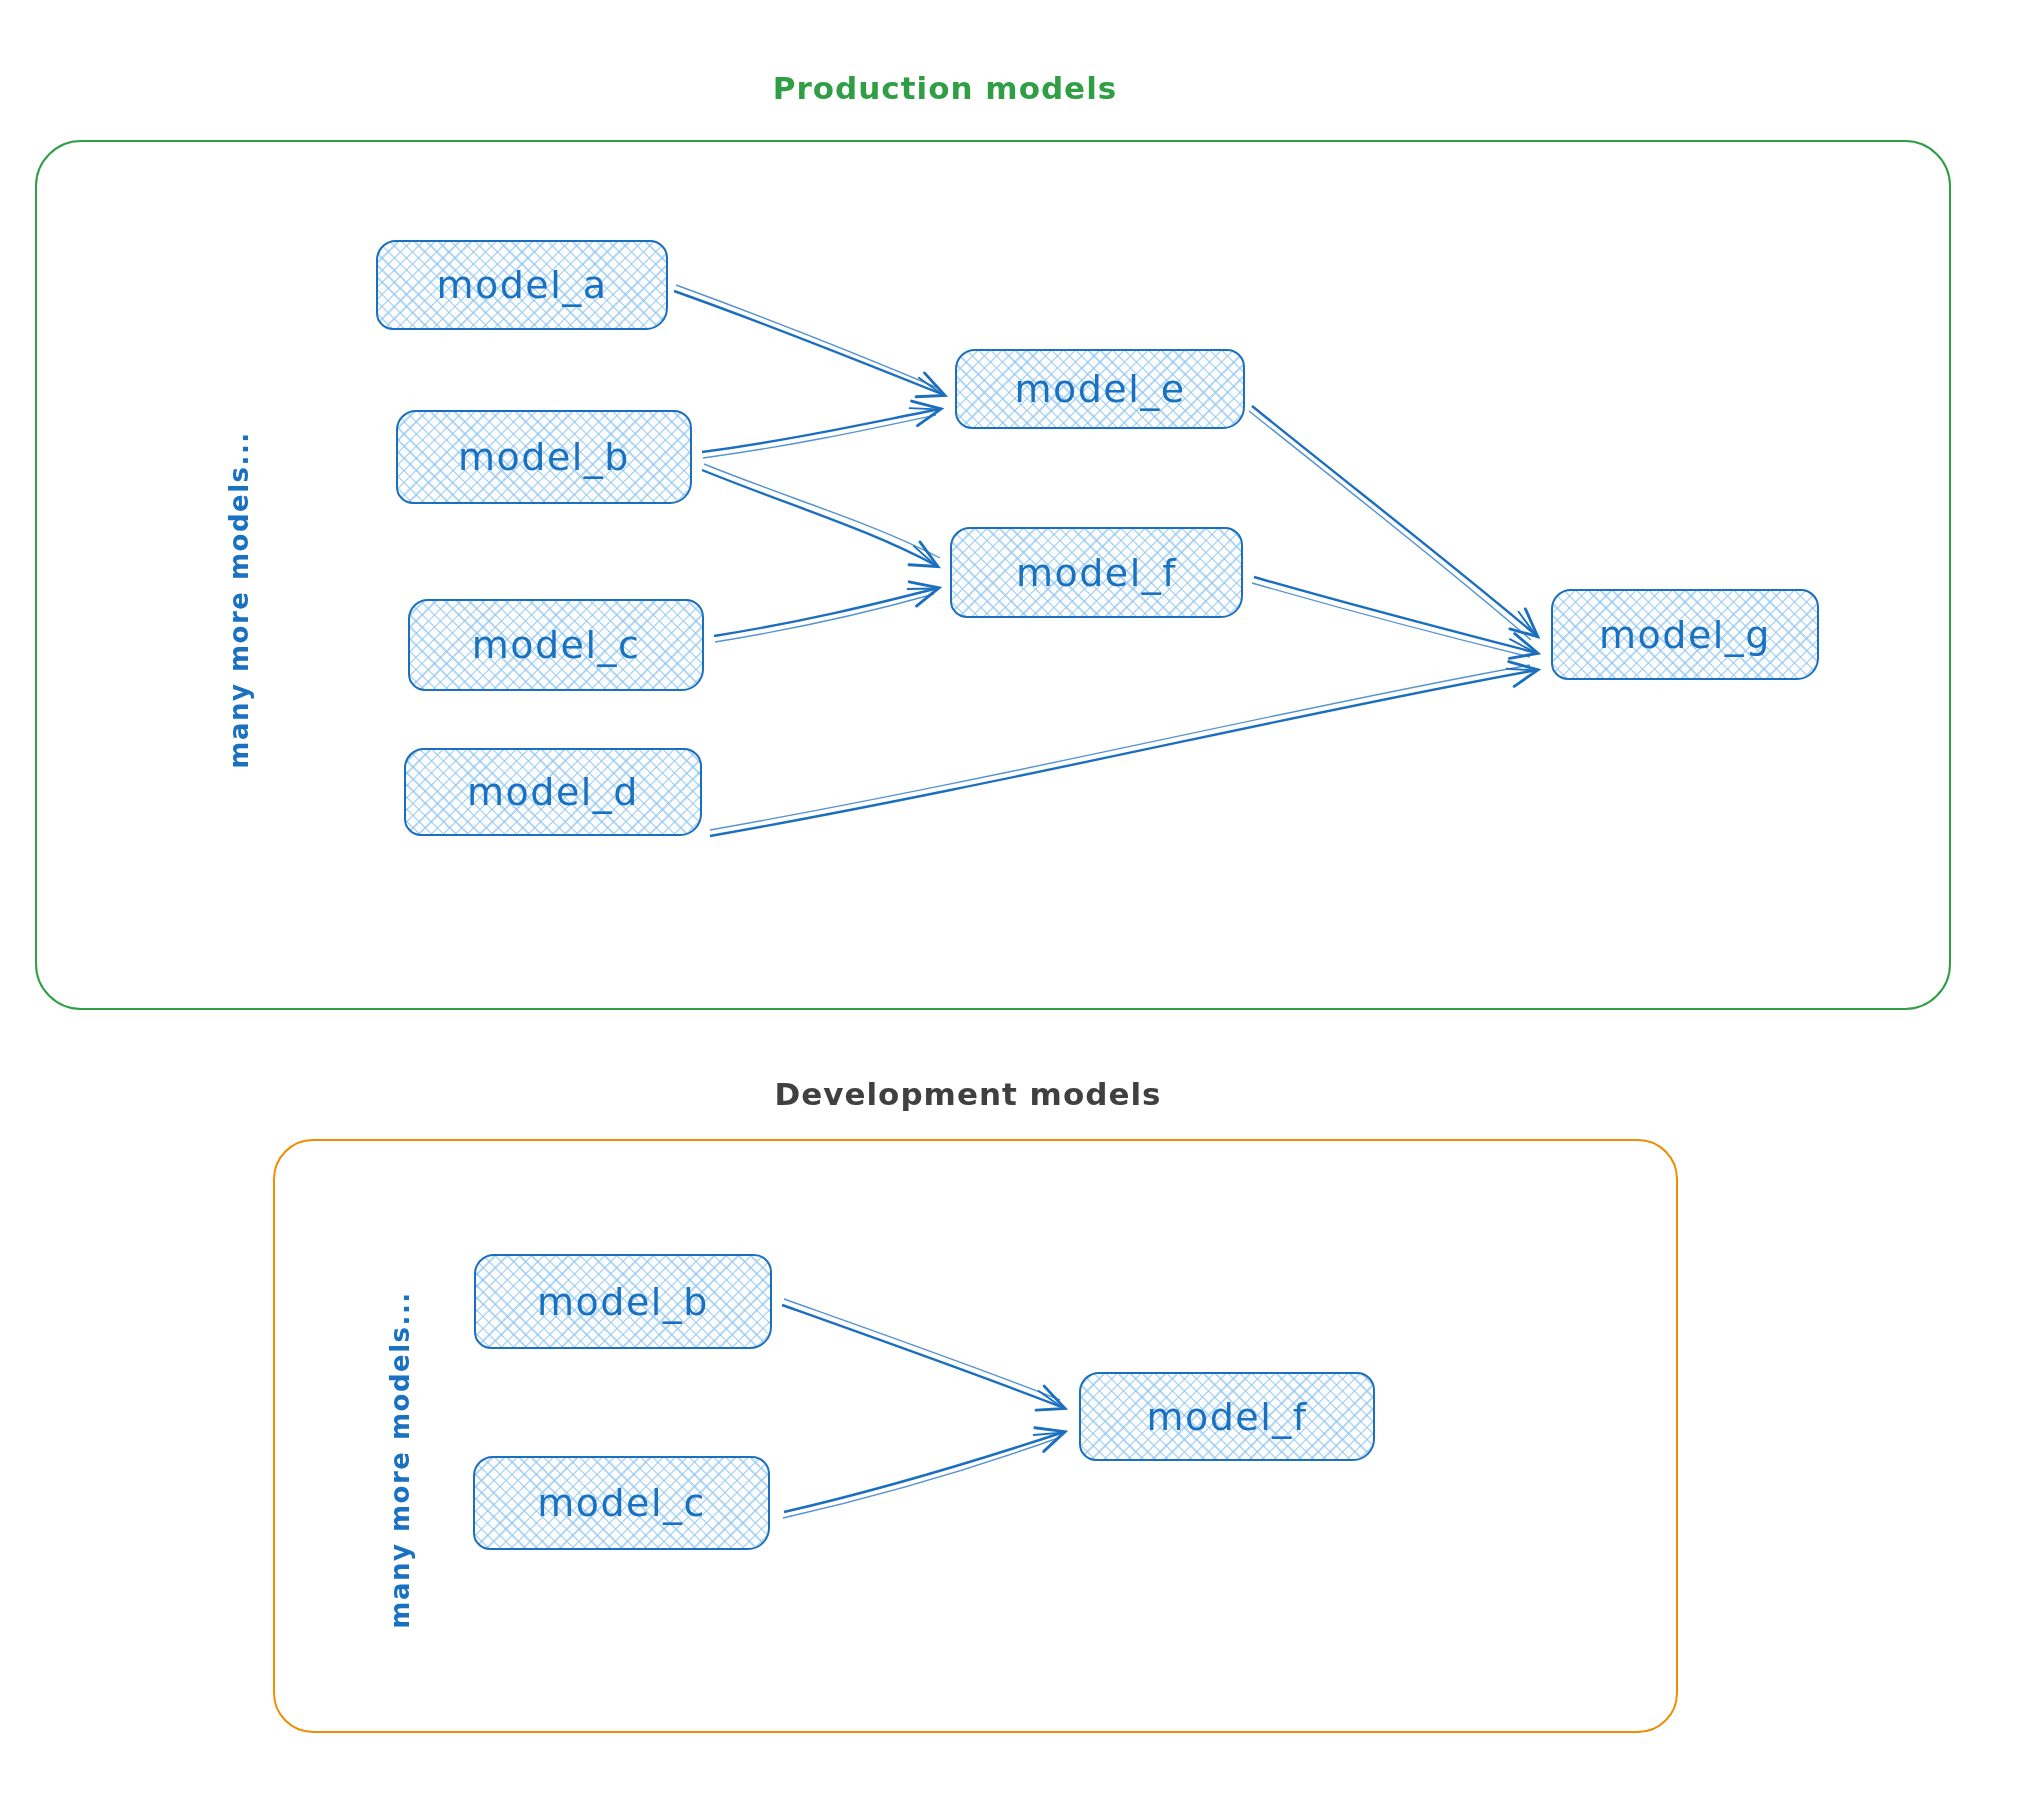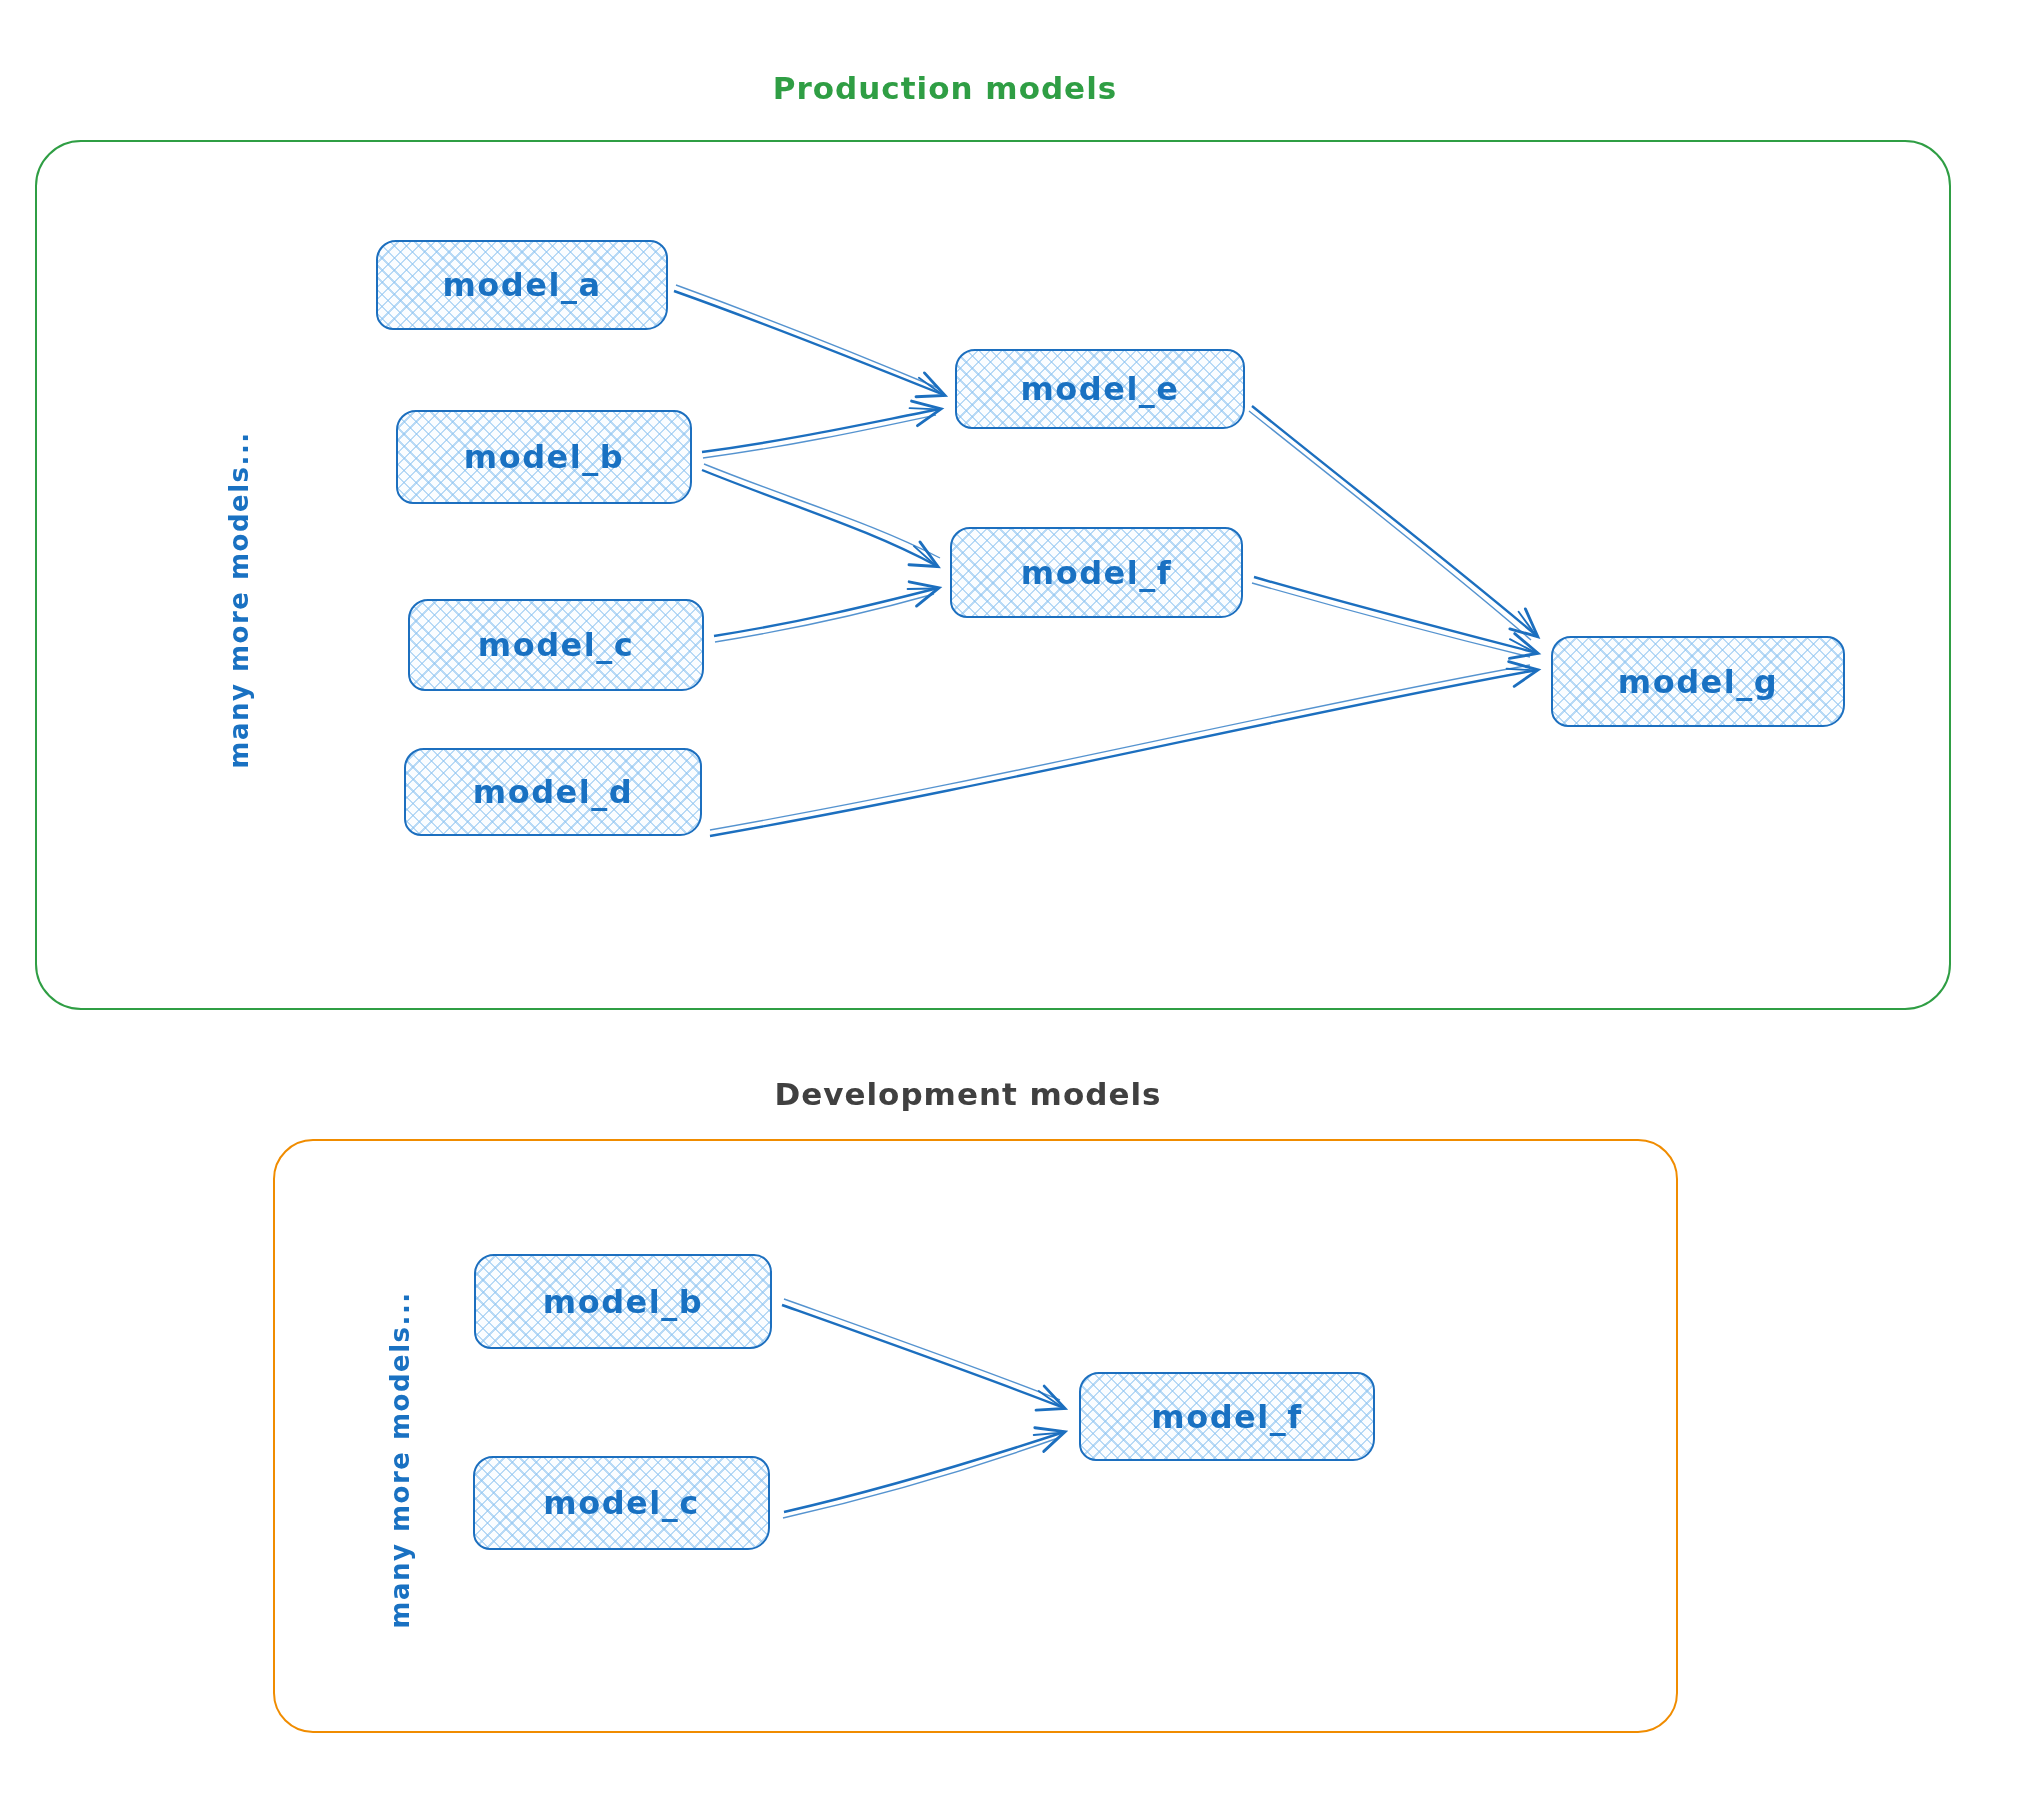--- a/index.html
+++ b/index.html
@@ -46,22 +46,22 @@
   }
   .node{
     position:absolute;
     box-sizing:border-box;
     border:2.6px solid #1c6fbf;
     border-radius:20px 18px 22px 17px;
     display:flex;
     align-items:center;
     justify-content:center;
     color:#1971c2;
-    font-size:32px;
-    font-weight:700;
+    font-size:38px;
+    font-weight:400;
     letter-spacing:1.5px;
     background:
       repeating-linear-gradient(45deg,  rgba(141,195,240,0.60) 0px, rgba(141,195,240,0.60) 1.7px, transparent 1.7px, transparent 8.6px),
       repeating-linear-gradient(-45deg, rgba(141,195,240,0.60) 0px, rgba(141,195,240,0.60) 1.7px, transparent 1.7px, transparent 8.6px),
       #fbfdff;
   }
   .vlabel{
     position:absolute;
     transform:translate(-50%,-50%) rotate(-90deg);
     color:#1971c2;
@@ -140,21 +140,21 @@
   </div>
   <div class="node" style="left:404px; top:748px; width:298px; height:88px;">
     <span>model_d</span>
   </div>
   <div class="node" style="left:955px; top:349px; width:290px; height:80px;">
     <span>model_e</span>
   </div>
   <div class="node" style="left:950px; top:527px; width:293px; height:91px;">
     <span>model_f</span>
   </div>
-  <div class="node" style="left:1551px; top:636px; width:294px; height:91px;">
+  <div class="node" style="left:1551px; top:589px; width:268px; height:91px;">
     <span>model_g</span>
   </div>
 
   <div class="section-title title-development">Development models</div>
   <div class="container container-development"></div>
   <div class="vlabel vlabel-development">many more models...</div>
 
   <div class="node" style="left:474px; top:1254px; width:298px; height:95px;">
     <span>model_b</span>
   </div>

